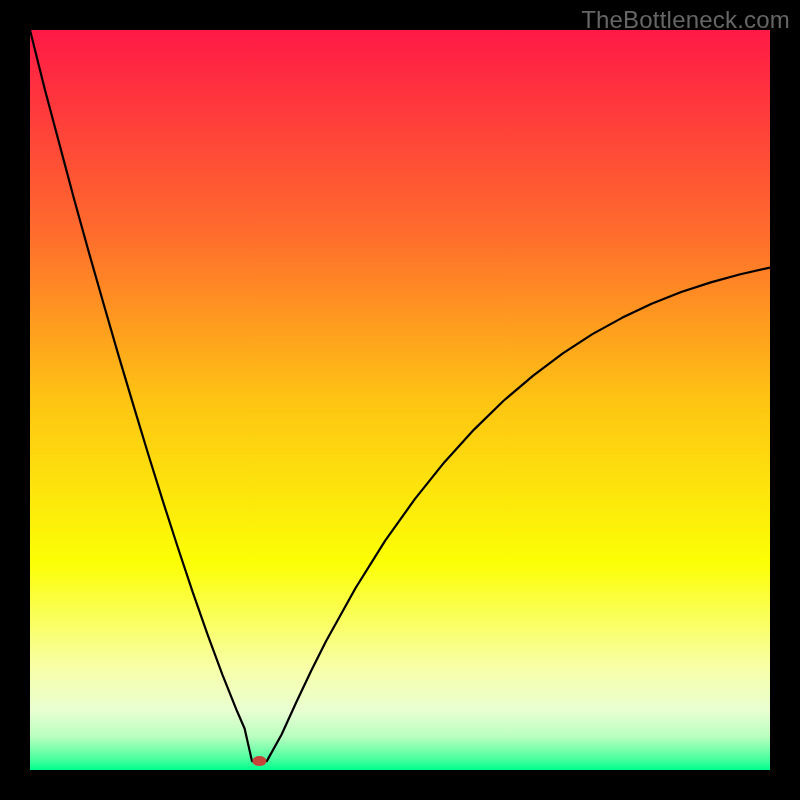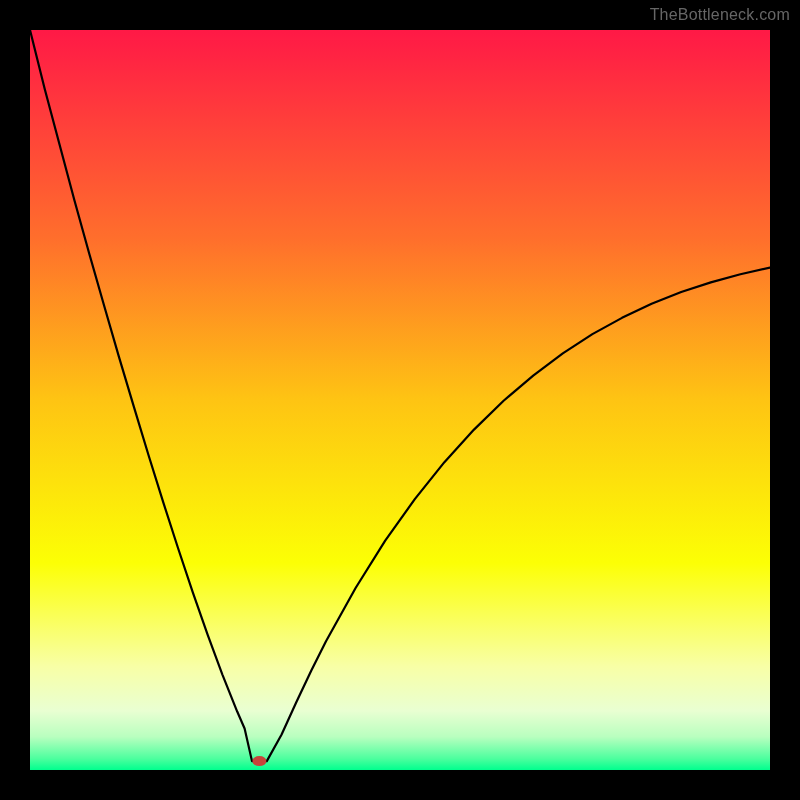--- a/index.html
+++ b/index.html
@@ -14,21 +14,21 @@
     position: relative;
     width: 800px;
     height: 800px;
     background: #000;
   }
   .watermark {
     position: absolute;
     top: 6px;
     right: 10px;
     color: #666;
-    font-size: 16px;
+    font-size: 24px;
     letter-spacing: 0.2px;
     user-select: none;
     text-align: center;
   }
   .plot-frame {
     position: absolute;
     
     left: 30px;
     top: 30px;
     width: 740px;

